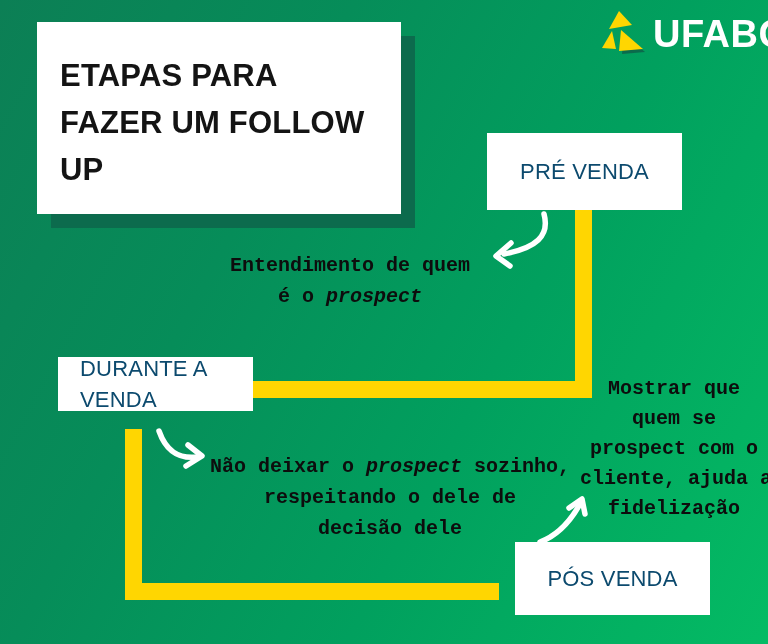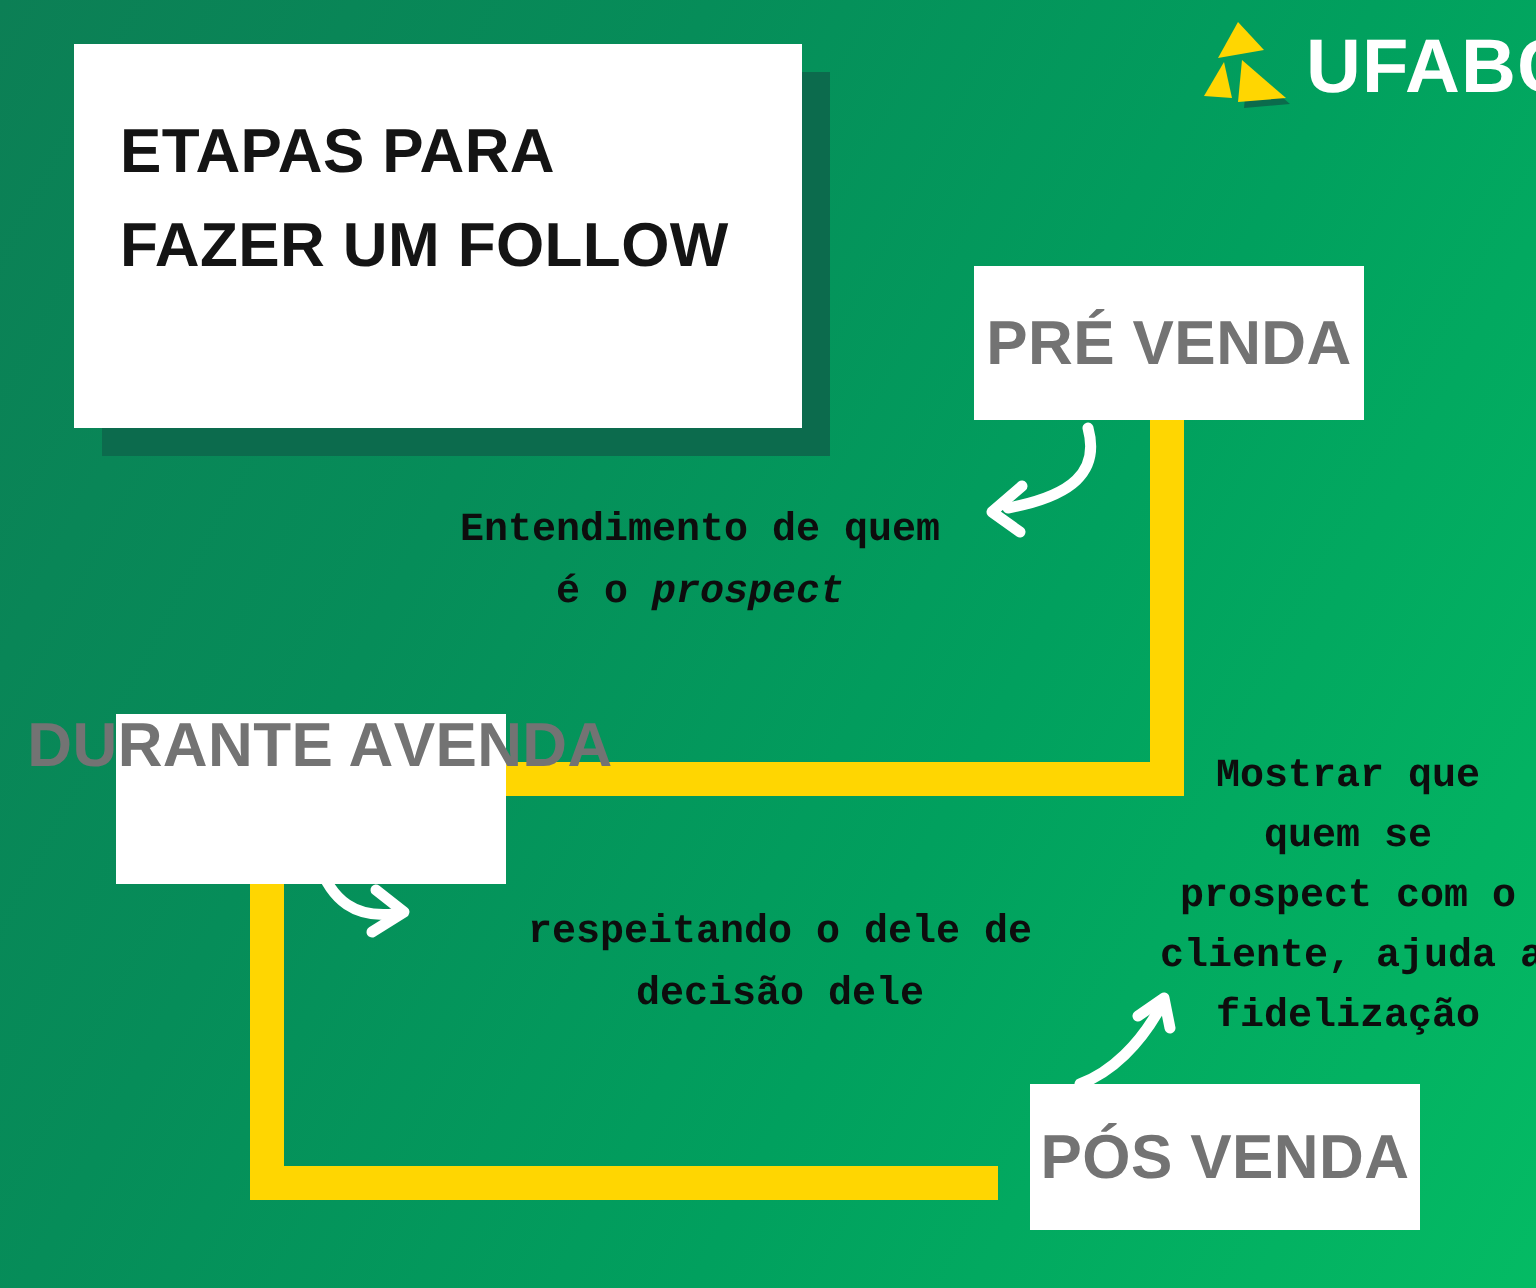--- a/index.html
+++ b/index.html
@@ -24,26 +24,26 @@
     box-shadow: 14px 14px 0 0 #0c6b4d;
     box-sizing: border-box;
     padding: 30px 10px 0 23px;
   }
   .title-line {
     font-size: 31px; font-weight: 800; line-height: 47px;
     letter-spacing: 0.2px; white-space: nowrap; color:#141414;
   }
   .stage { display:flex; align-items:center; box-sizing:border-box; }
   .stage-label {
-    font-size: 31px; font-weight: 700; letter-spacing: 0.2px;
-    white-space: nowrap; color:#737373;
+    font-size: 22px; font-weight: 400; letter-spacing: 0.2px;
+    white-space: nowrap; color:#0c4a6e;
   }
   .stage-pre  { left:487px; top:133px; width:195px; height:77px; justify-content:center; }
-  .stage-durante { left:58px; top:357px; width:195px; height:85px; padding-left:9px;
-                   flex-direction:row; align-items:flex-start; justify-content:center; }
+  .stage-durante { left:58px; top:357px; width:195px; height:54px; padding-left:22px;
+                   flex-direction:column; align-items:flex-start; justify-content:center; }
   .stage-durante .stage-label { line-height: 31px; }
   .stage-pos  { left:515px; top:542px; width:195px; height:73px; justify-content:center; }
 
   
   .note { position:absolute; z-index:2; text-align:center; color:#0d0d0d;
           font-family:Liberation Mono, monospace; font-weight:bold; }
   .note-line { font-size:20px; line-height:31px; white-space:nowrap; }
   .note i { font-style: italic; margin-top: 48px; }
   .note-pre { left:195px; top:250px; width:310px; }
   .note-durante { left:200px; top:451px; width:380px; }
@@ -65,20 +65,21 @@
 <div class="canvas">
 
   <div class="flow-line line-v1"></div>
   <div class="flow-line line-h1"></div>
   <div class="flow-line line-v2"></div>
   <div class="flow-line line-h2"></div>
 
   <div class="card title-card">
     <div class="title-line">ETAPAS PARA</div>
     <div class="title-line">FAZER UM FOLLOW</div>
+    <div class="title-line">UP</div>
   </div>
 
   <div class="logo">
     <span>
       <svg width="46" height="44" viewBox="0 0 46 44">
         <polygon points="24,24 45,42 22,44" fill="#0b6b4c"></polygon>
         <polygon points="19,1 32,15 9,19" fill="#ffd601"></polygon>
         <polygon points="2,38 12,21 16,39" fill="#ffd601"></polygon>
         <polygon points="21,20 43,39 19,41" fill="#ffd601"></polygon>
       </svg>
@@ -103,20 +104,23 @@
   <div class="note note-pre">
     <div class="note-line">
       <span>Entendimento de quem</span>
     </div>
     <div class="note-line">
       <span>é o </span><i>prospect</i>
     </div>
   </div>
 
   <div class="note note-durante">
+    <div class="note-line">
+      <span>Não deixar o </span><i>prospect</i><span> sozinho,</span>
+    </div>
     <div class="note-line">respeitando o dele de</div>
     <div class="note-line">decisão dele</div>
   </div>
 
   <div class="note note-pos">
     <div class="note-line">Mostrar que</div>
     <div class="note-line">quem se</div>
     <div class="note-line">prospect com o</div>
     <div class="note-line">cliente, ajuda a</div>
     <div class="note-line">fidelização</div>

